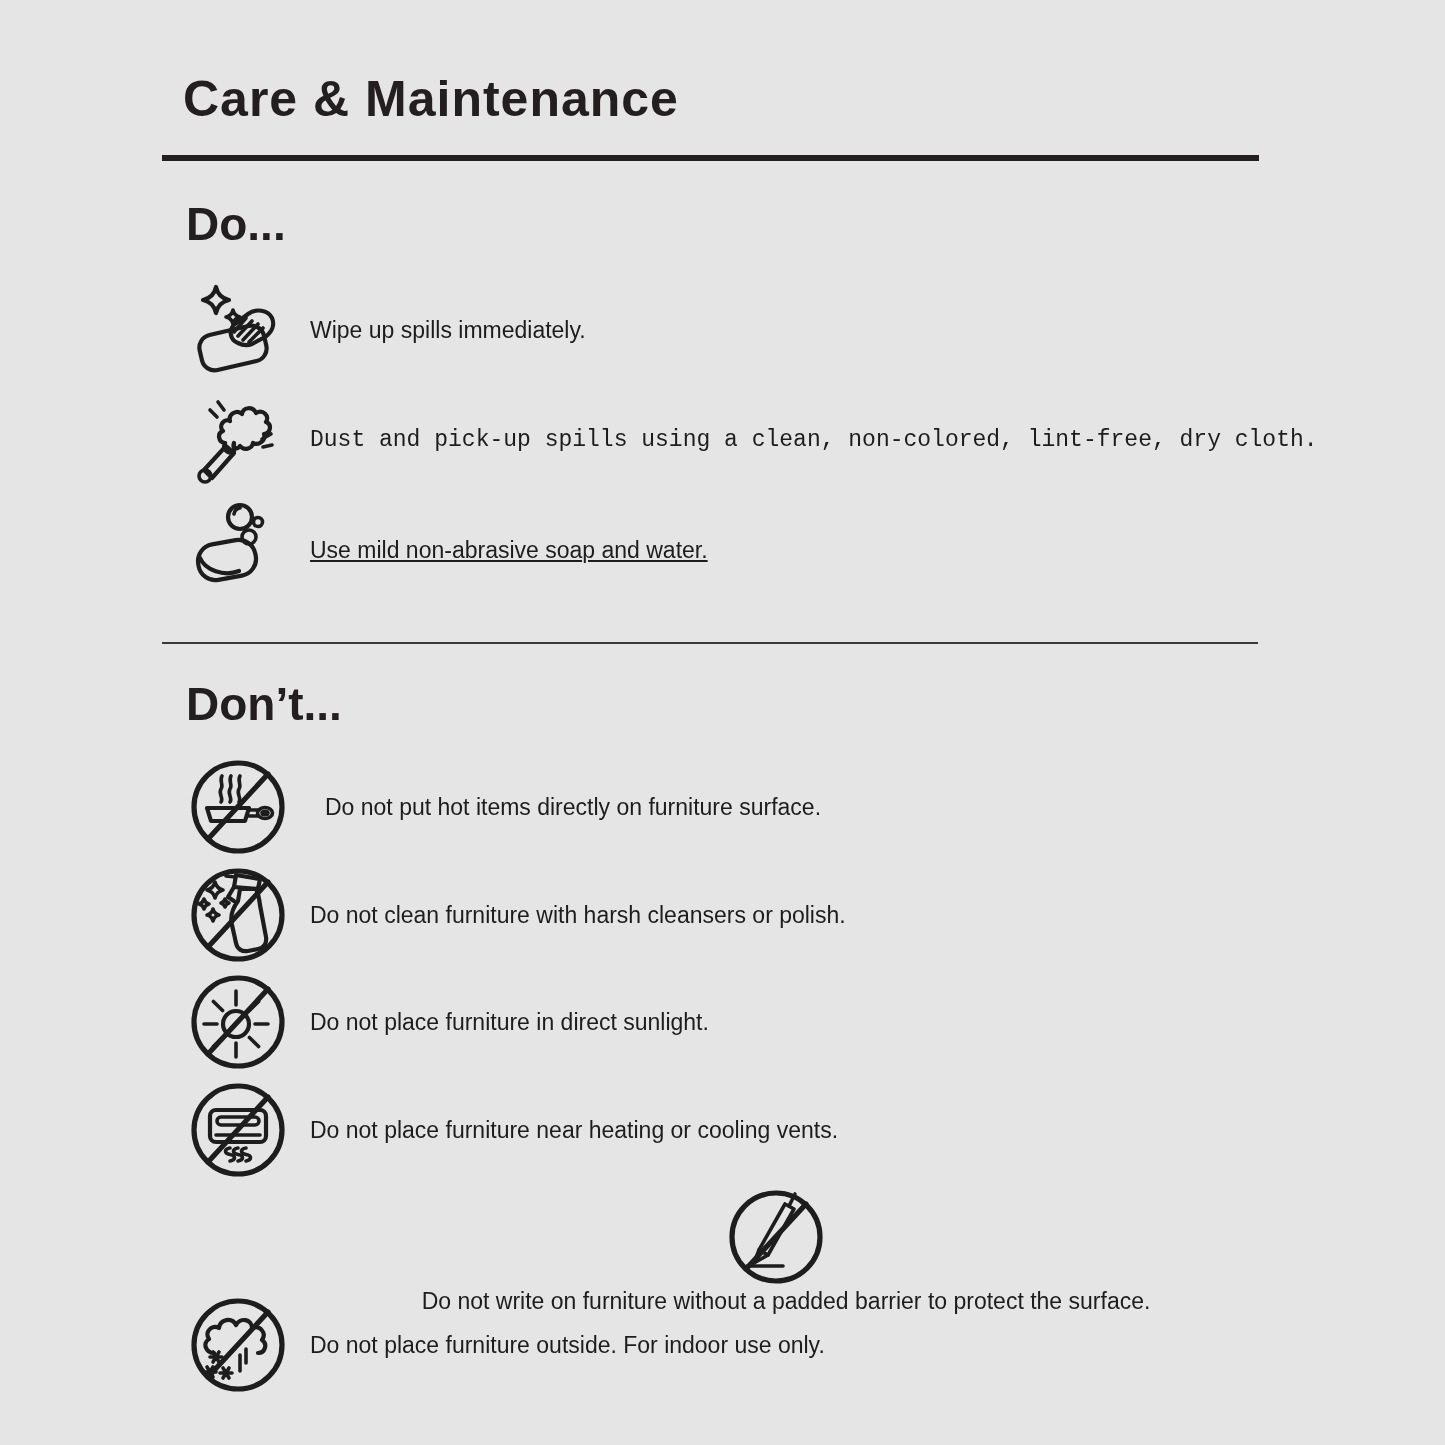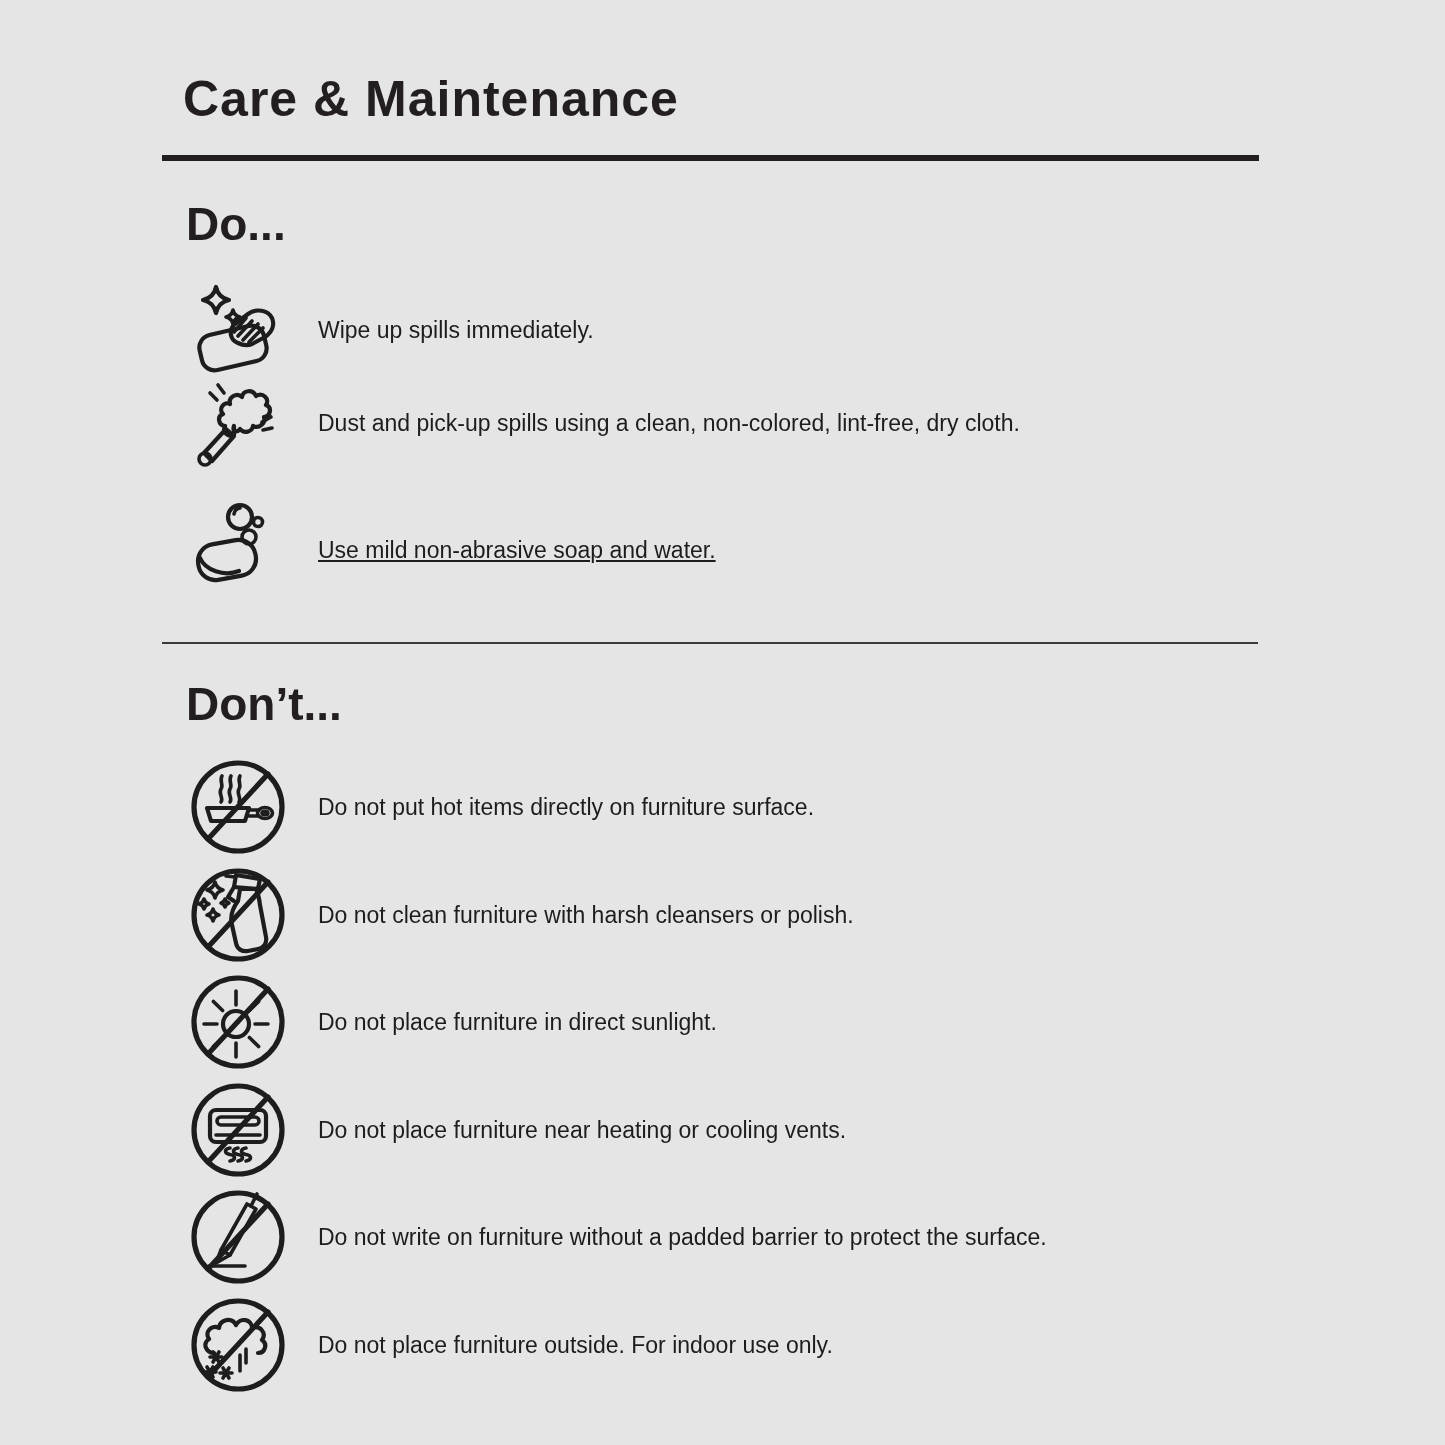--- a/index.html
+++ b/index.html
@@ -33,33 +33,33 @@
   .row{
     position:absolute;left:186px;width:1180px;height:100px;
     display:flex;align-items:center;
   }
   .icon-box{
     width:104px;height:100px;flex:none;
     display:flex;align-items:center;justify-content:center;
   }
   .icon-box svg{display:block;}
   .row-text{
-    margin-left:28px;
+    margin-left:20px;
     font-size:23px;line-height:1.25;color:#1d1d1d;white-space:nowrap;
   }
 
   
   #do-row-0{top:280px;}
-  #do-row-1{top:373px;}
+  #do-row-1{top:390px;font-family:Liberation Mono, monospace;}
   #do-row-2{top:500px;text-decoration:underline;}
-  #dont-row-0{top:757px;}
+  #dont-row-0{top:757px;gap:15px;}
   #dont-row-1{top:865px;}
   #dont-row-2{top:972px;}
   #dont-row-3{top:1080px;}
-  #dont-row-4{top:1187px;}
+  #dont-row-4{top:1187px;flex-direction:column;}
   #dont-row-5{top:1295px;}
 
   .stroke{fill:none;stroke:#1d1d1d;stroke-linecap:round;stroke-linejoin:round;}
   .w3{stroke-width:3.6;}
   .w4{stroke-width:4.2;}
   .w5{stroke-width:5.2;}
 </style>
 </head>
 <body>
 

